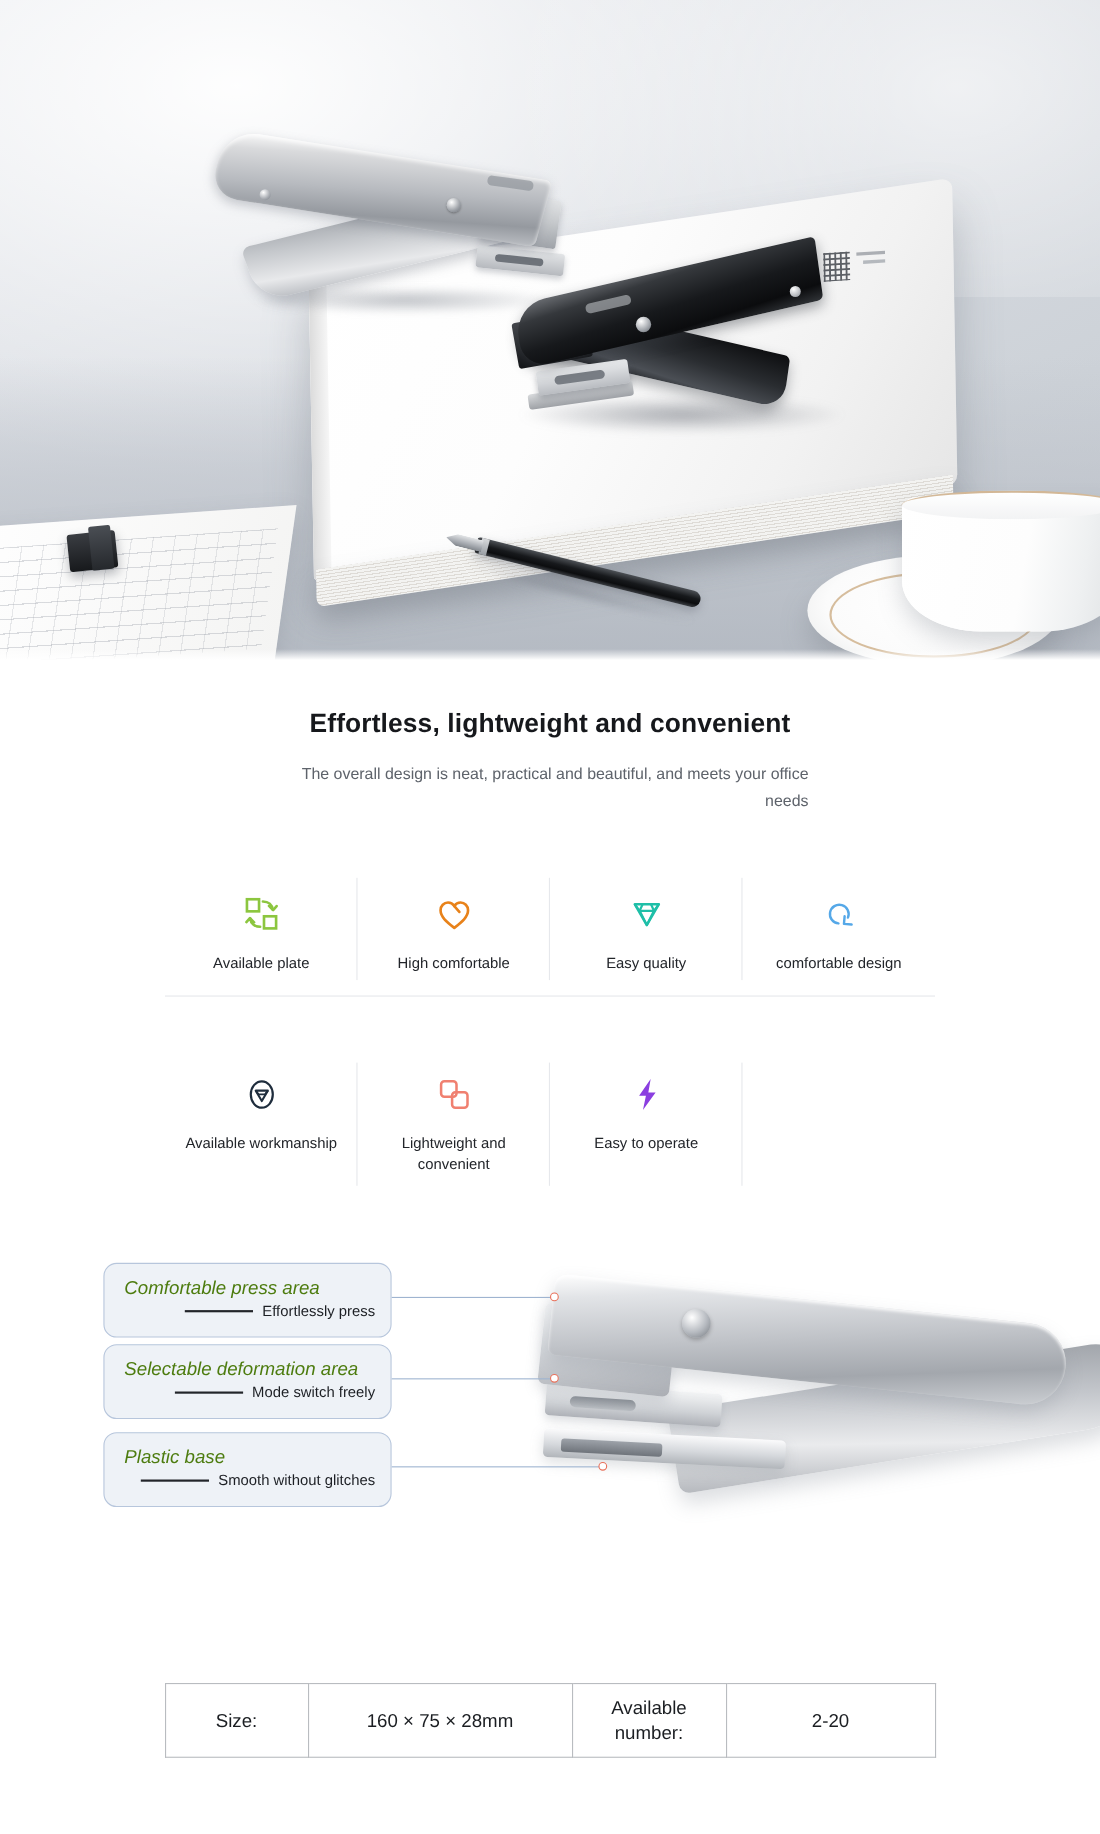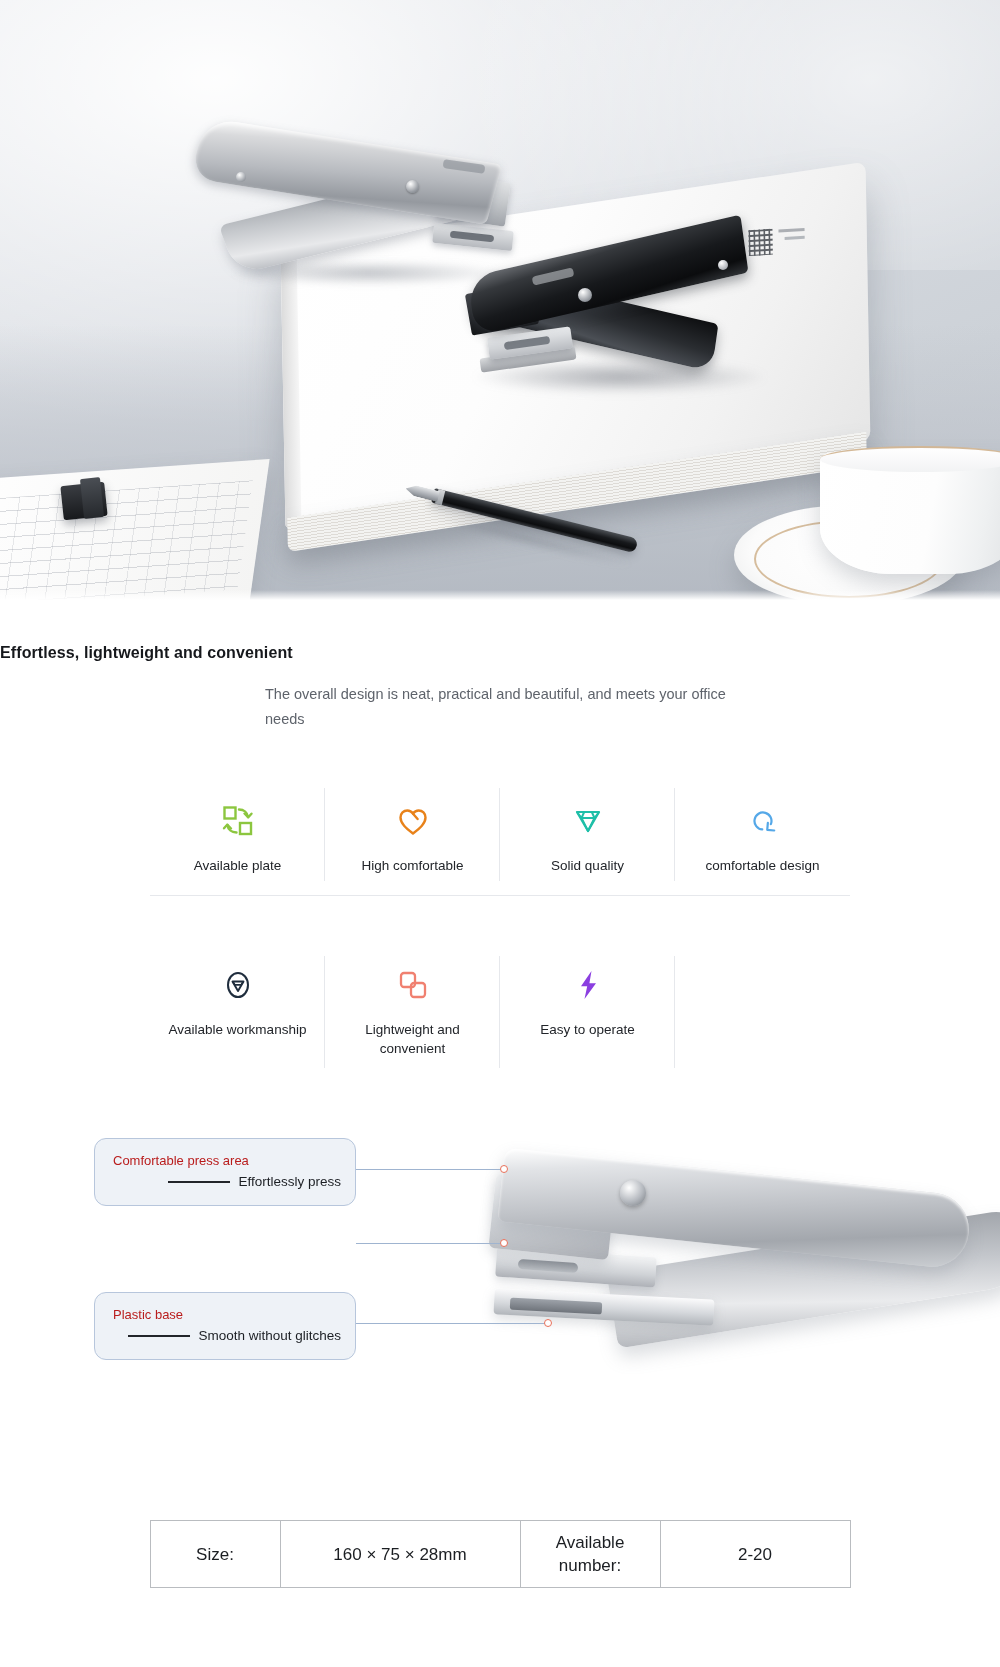--- a/index.html
+++ b/index.html
@@ -229,25 +229,25 @@
     border-top: 2px solid rgba(201,168,126,.8);
   }
   .hero-bottom-fade {
     position:absolute; left:0; bottom:0; width:100%; height:10px;
     background: linear-gradient(180deg, rgba(255,255,255,0), #ffffff);
   }
 
   
   .features { position:relative; width:1000px; padding-top: 44px; background:#fff; }
   .sec-title {
-    font-size:16px; font-weight:700; color:#16181c;
+    text-align:center; font-size:24px; font-weight:700; color:#16181c;
     letter-spacing:.1px;
   }
   .sec-sub {
-    margin: 20px auto 0; width: 470px; text-align:left;
+    margin: 20px auto 0; width: 470px; text-align:right;
     font-size:14.5px; line-height:25px; color:#5e636b; font-weight:400;
   }
 
   .grid {
     margin: 42px auto 0; width: 700px;
     display: grid; grid-template-columns: repeat(4, 1fr);
   }
   .cell {
     position: relative;
     display:flex; flex-direction:column; align-items:center; justify-content:flex-start;
@@ -269,21 +269,21 @@
   
   .callouts {
     position: relative; width:1000px; height: 330px; margin-top: 46px; background:#fff;
     overflow:hidden;
   }
   .callout {
     position:absolute; left:94px; width:262px;
     background:#eef2f7; border:1px solid #b7c6dc; border-radius:12px;
     padding: 12px 14px 12px 18px;
   }
-  .co-line1 { font-size:13px; color:#b91c1c; line-height:20px; }
+  .co-line1 { font-size:17px; color:#4d7c0f; line-height:20px;font-style:italic; }
   .co-line2 { font-size:13.5px; color:#1c1f24; line-height:22px; display:flex; align-items:center; justify-content:flex-end; gap:8px;}
   .co-dash { display:inline-block; width:62px; height:1.4px; background:#22252a; }
   .connector { position:absolute; height:1px; background:#9fb4d0; }
   .dot {
     position:absolute; width:8px; height:8px; border-radius:50%;
     border:1.6px solid #e8705a; background:#fff;
   }
 
   
   .prod {
@@ -451,21 +451,21 @@
 
       <div class="cell">
         <div class="icon-wrap">
           <svg width="34" height="34" viewBox="0 0 34 34" fill="none">
             <path d="M6 8h22l-11 19z" stroke="#1fbfa8" stroke-width="2.2" stroke-linejoin="round"></path>
             <path d="M6 8l4.5 6h13L28 8" stroke="#1fbfa8" stroke-width="2"></path>
             <path d="M10.5 14L17 27l6.5-13" stroke="#1fbfa8" stroke-width="2" stroke-linejoin="round"></path>
             <path d="M13.2 8l-2.7 6M20.8 8l2.7 6" stroke="#1fbfa8" stroke-width="2"></path>
           </svg>
         </div>
-        <div class="cell-label">Solid quality</div>
+        <div class="cell-label">Easy quality</div>
       </div>
 
       <div class="cell">
         <div class="icon-wrap">
           <svg width="34" height="34" viewBox="0 0 34 34" fill="none">
             <path d="M25.5 17a8.5 8.5 0 1 1-6-8.1" stroke="#55a8e8" stroke-width="2.2" stroke-linecap="round" transform="rotate(95 17 17)"></path>
             <path d="M25.5 5v7h-7" stroke="#55a8e8" stroke-width="2.2" stroke-linecap="round" stroke-linejoin="round" transform="rotate(95 17 17)"></path>
           </svg>
         </div>
         <div class="cell-label">comfortable design</div>
@@ -534,20 +534,27 @@
     <div class="dot" style="left:544px; top:195px;"></div>
 
     <div class="callout" style="top:14px;">
       <div class="co-line1">Comfortable press area</div>
       <div class="co-line2">
         <span class="co-dash"></span>
         <span>Effortlessly press</span>
       </div>
     </div>
 
+    <div class="callout" style="top:88px;">
+      <div class="co-line1">Selectable deformation area</div>
+      <div class="co-line2">
+        <span class="co-dash"></span>
+        <span>Mode switch freely</span>
+      </div>
+    </div>
 
     <div class="callout" style="top:168px;">
       <div class="co-line1">Plastic base</div>
       <div class="co-line2">
         <span class="co-dash"></span>
         <span>Smooth without glitches</span>
       </div>
     </div>
 
   </div>

